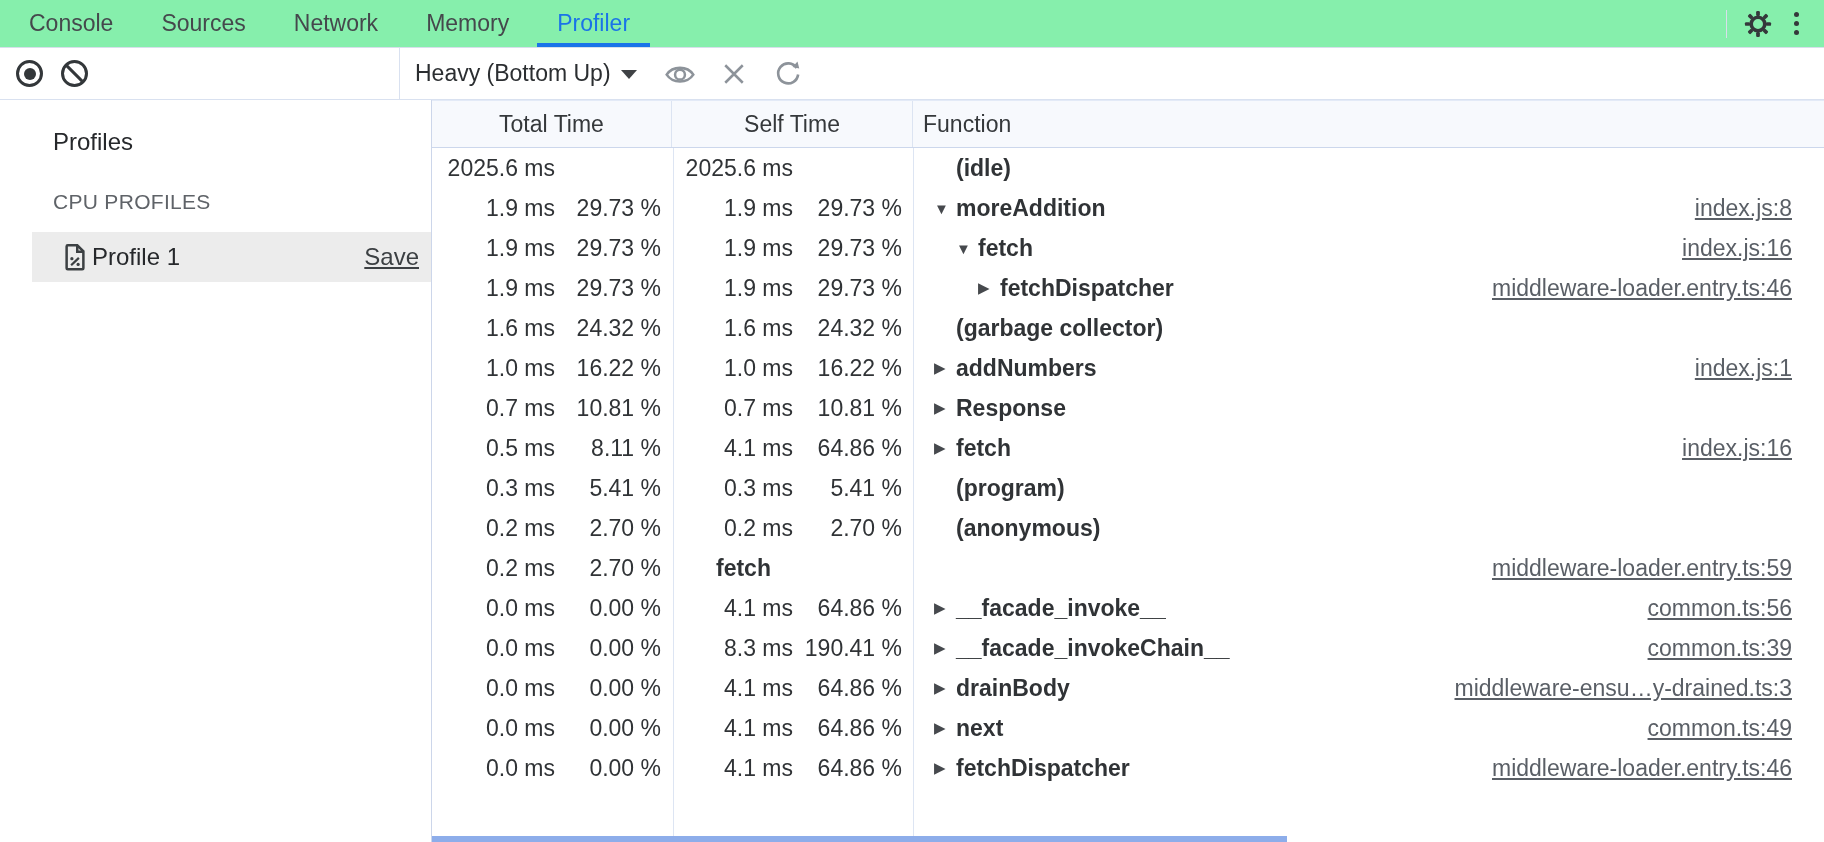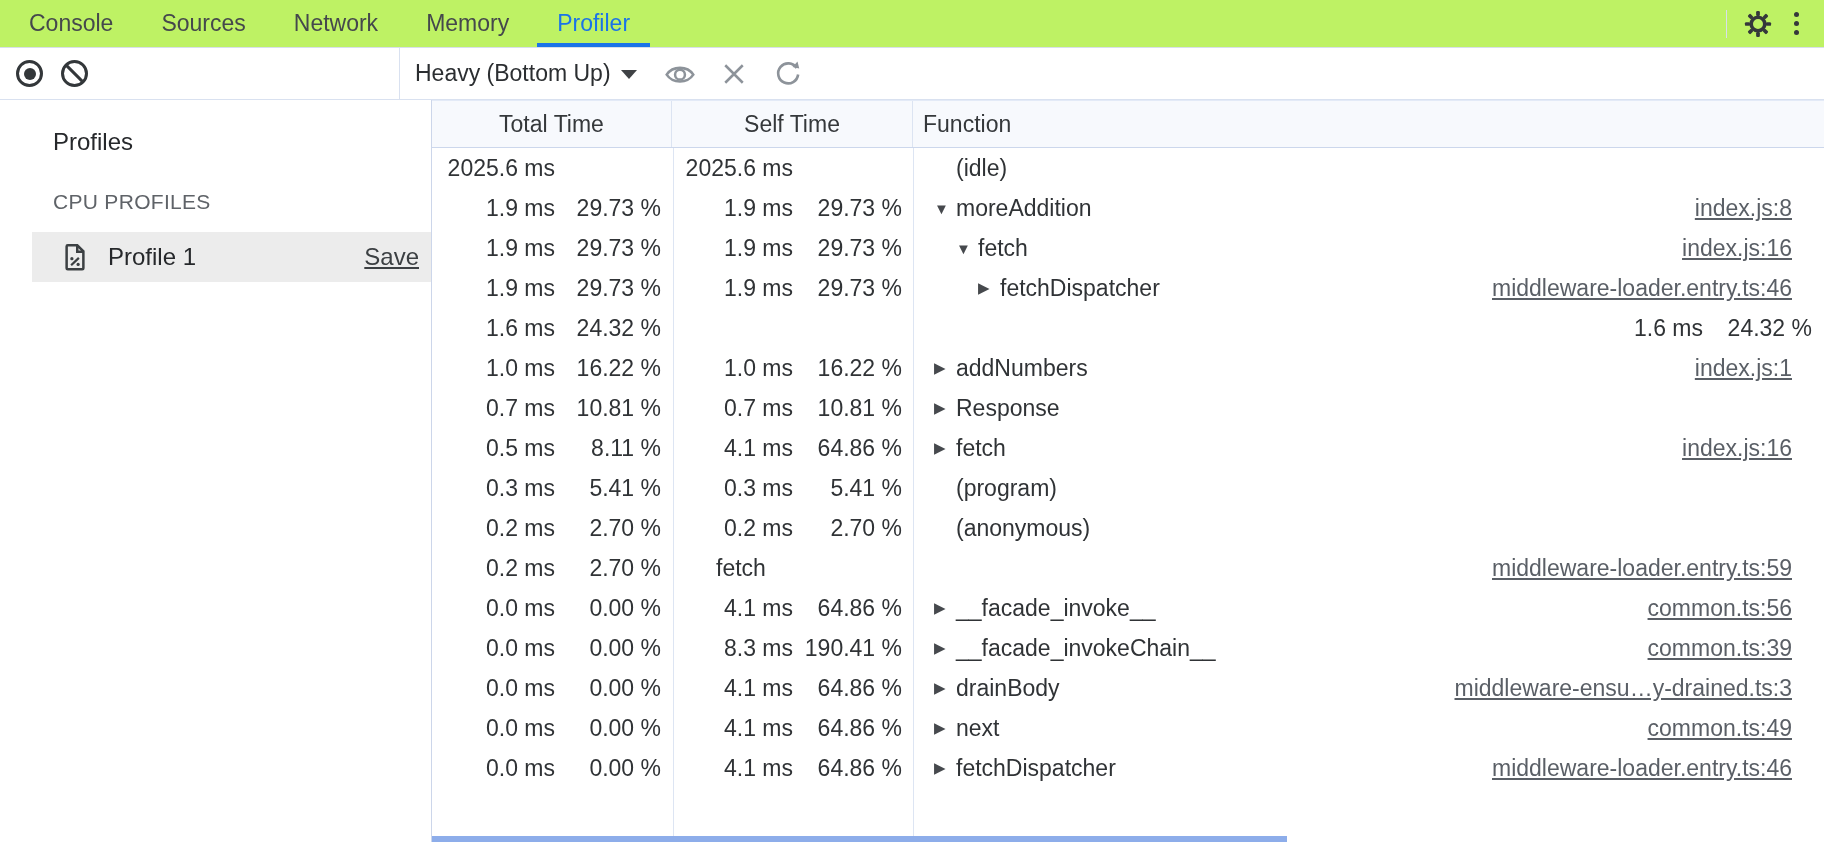--- a/index.html
+++ b/index.html
@@ -1,21 +1,21 @@
 <!DOCTYPE html>
 <html><head>
 <meta charset="utf-8">
 <style>
   * { margin:0; padding:0; box-sizing:border-box; }
   html,body { width:1824px; height:842px; overflow:hidden; background:#fff;
     font-family:"Liberation Sans","DejaVu Sans",sans-serif; }
   .app { width:1824px; height:842px; display:flex; flex-direction:column; }
 
   
-  .tabbar { height:48px; background:#bef264; border-bottom:1px solid #d8dfeb;
+  .tabbar { height:48px; background:#86efac; border-bottom:1px solid #d8dfeb;
     display:flex; align-items:stretch; flex:0 0 auto; }
   .tabs { display:flex; padding-left:5px; }
   .tab { position:relative; padding:0 24px; display:flex; align-items:center;
     font-size:23px; color:#45484c; cursor:pointer; white-space:nowrap; }
   .tab.active { color:#1a73e8; }
   .tab.active::after { content:""; position:absolute; left:4px; right:4px; bottom:0;
     height:4px; background:#1a73e8; }
   .tabbar-right { margin-left:auto; display:flex; align-items:center; padding-right:9px; }
   .tabbar-divider { width:1px; height:28px; background:#d8dfeb; margin-right:12px; }
   .icon-btn { width:38px; height:38px; display:flex; align-items:center; justify-content:center;
@@ -40,21 +40,21 @@
   .tool-icons { display:flex; align-items:center; margin-left:26px; gap:20px; }
   .tool-icons .icon-btn { width:34px; height:34px; }
 
   
   .content { flex:1; display:flex; min-height:0;padding-left:32px; }
   .sidebar { width:400px; flex:0 0 auto; border-right:1px solid #ccd6ea; background:#fff; }
   .sidebar-title { font-size:24px; color:#26282b; padding:28px 0 0 21px; }
   .sidebar-section { font-size:21px; color:#5f6368; letter-spacing:.3px; padding:34px 0 0 21px; }
   .profile-item { margin-top:18px; height:50px; background:#ececec; display:flex; align-items:center;
     padding:0 12px 0 28px; cursor:pointer; }
-  .profile-name { font-size:24px; color:#26282b; margin-left:18px; }
+  .profile-name { font-size:24px; color:#26282b; margin-left:2px; }
   .profile-save { margin-left:auto; font-size:24px; color:#3c4043; text-decoration:underline; cursor:pointer; }
 
   
   .main { flex:1; position:relative; min-width:0; background:#fff; }
   .grid-header { height:48px; background:#f7f9fd; border-bottom:1px solid #ccd7ec; border-top:1px solid #e3eaf7;
     display:flex; font-size:23px; color:#35383b; }
   .gh-cell { display:flex; align-items:center; justify-content:center; }
   .gh-self  { width:241px; flex:0 0 auto; border-right:1px solid #dce4f2; }
   .gh-total { width:240px; flex:0 0 auto; border-right:1px solid #dce4f2; }
   .gh-fn { flex:1; justify-content:flex-start; padding-left:10px; }
@@ -63,21 +63,21 @@
 
   .rows { position:relative; z-index:2; }
   .row { height:40px; display:flex; align-items:center; font-size:23px; color:#303336; cursor:default;justify-content:space-between; }
   .c-self, .c-total { display:flex; flex:0 0 auto; }
   .c-self { width:242px; } .c-total { width:240px; }
   .ms, .pct { text-align:right; white-space:nowrap; }
   .c-self .ms { width:123px; } .c-self .pct { width:106px; }
   .c-total .ms { width:119px; } .c-total .pct { width:109px; }
   .c-fn { flex:1; display:flex; align-items:center; padding-left:20px; min-width:0; }
   .tree-arrow { width:22px; flex:0 0 auto; font-size:15px; color:#46494d; }
-  .fn-name { white-space:nowrap; }
+  .fn-name { white-space:nowrap;font-weight:bold; }
   .src-link { margin-left:auto; padding-left:20px; margin-right:32px; font-size:23px; color:#5a5f66;
     text-decoration:underline; white-space:nowrap; cursor:pointer; }
 
   .hscroll-thumb { position:absolute; left:0; bottom:0; height:6px; width:855px;
     background:#8dadea; z-index:3; }
 
   svg { display:block; }
 </style>
 </head>
 <body>
@@ -255,20 +255,24 @@
           </div>
           <div class="row">
             <div class="c-self">
               <div class="ms">1.6 ms</div>
               <div class="pct">24.32 %</div>
             </div>
             <div class="c-total">
               <div class="ms">1.6 ms</div>
               <div class="pct">24.32 %</div>
             </div>
+            <div class="c-fn" style="padding-left: 20px;">
+              <div class="tree-arrow"></div>
+              <div class="fn-name">(garbage collector)</div>
+            </div>
           </div>
           <div class="row">
             <div class="c-self">
               <div class="ms">1.0 ms</div>
               <div class="pct">16.22 %</div>
             </div>
             <div class="c-total">
               <div class="ms">1.0 ms</div>
               <div class="pct">16.22 %</div>
             </div>

